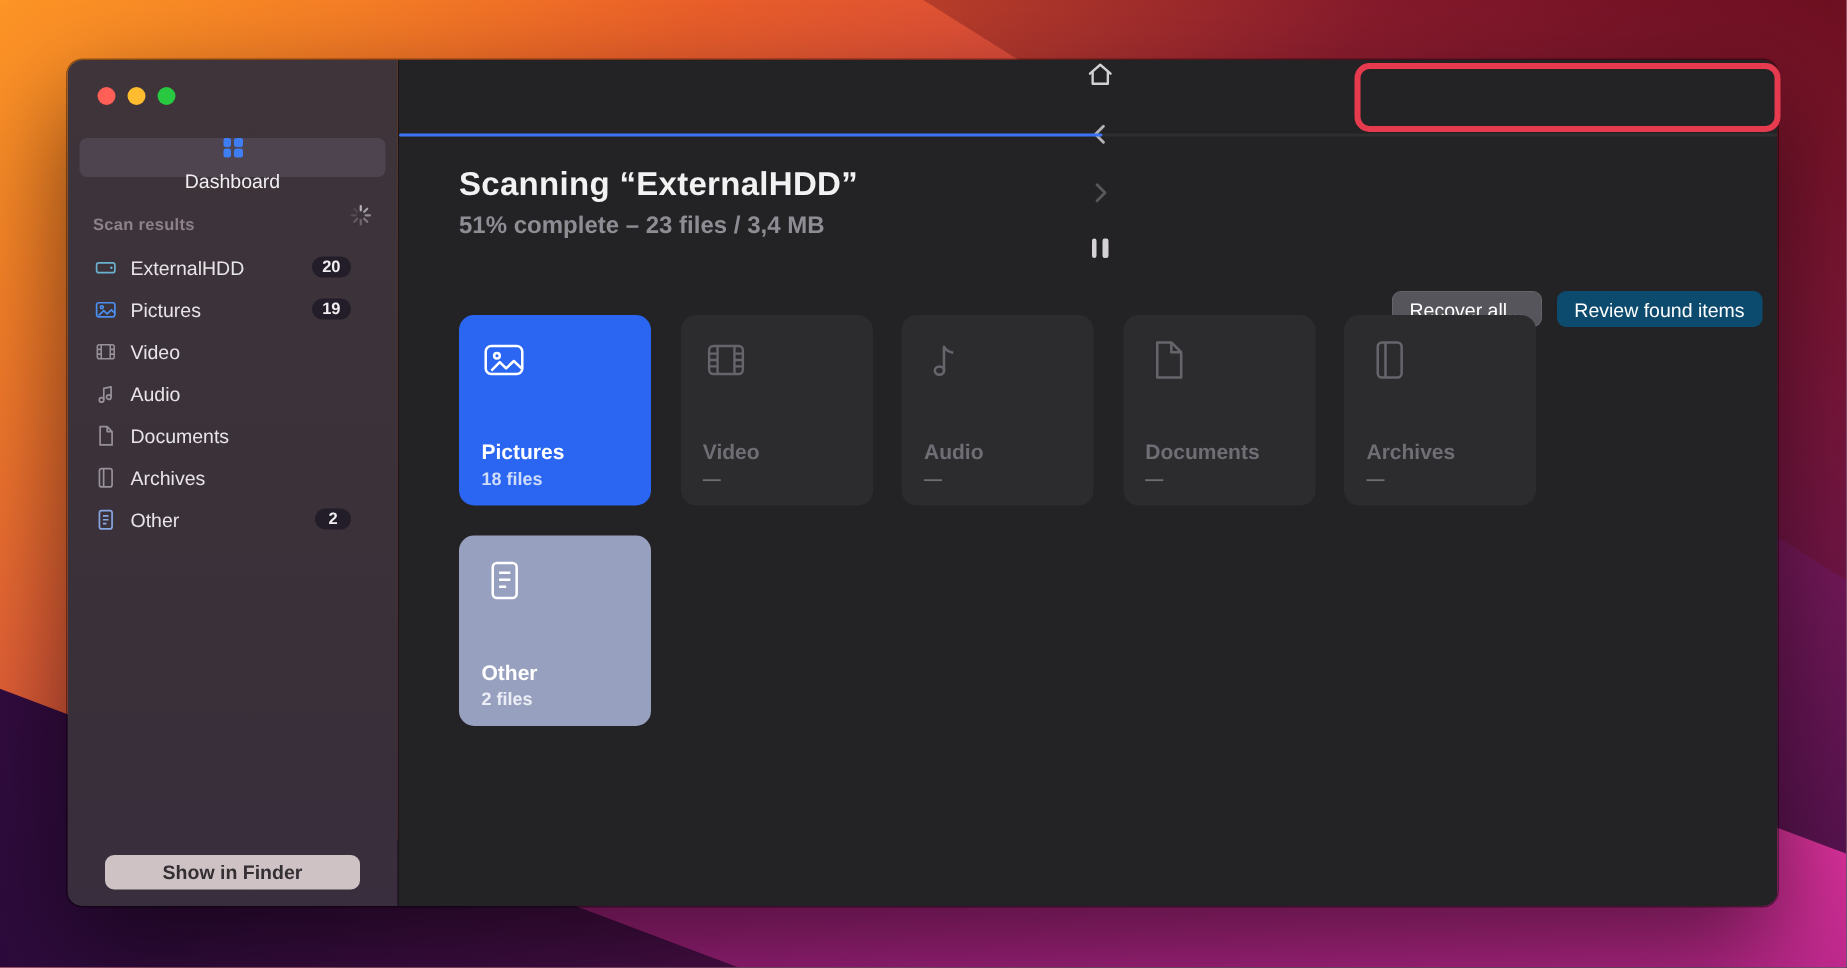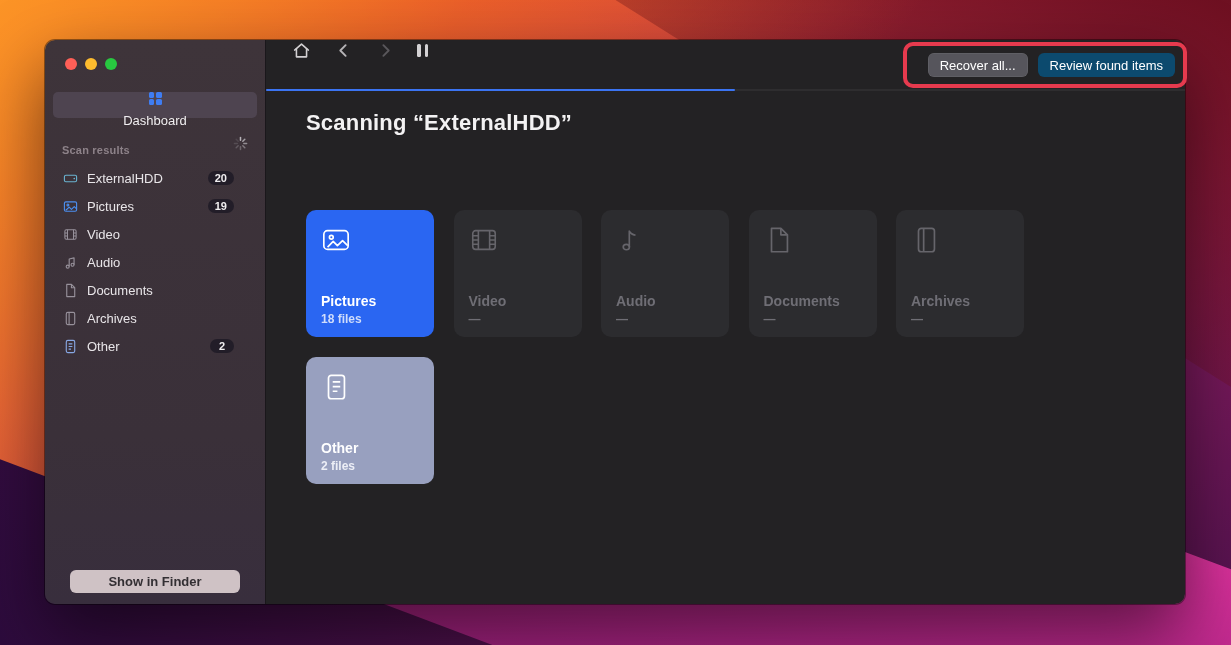--- a/index.html
+++ b/index.html
@@ -43,21 +43,21 @@
   .badge{margin-left:auto;background:#221d28;color:#f0eef0;font-size:11px;font-weight:600;
     padding:1px 7px;border-radius:9px;min-width:10px;text-align:center;}
   .icon-drive{color:#69b2cf;} .icon-pics{color:#4b8ff0;}
   .icon-gray{color:#97919b;} .icon-other{color:#87a7e4;}
   .finder-btn{position:absolute;left:25px;bottom:11px;width:170px;height:23px;
     background:#cfc2c5;border:none;border-radius:6px;font-size:13px;color:#332f33;
     font-family:inherit;display:flex;align-items:center;justify-content:center;font-weight:bold;}
 
   
   .main{flex:1;position:relative;background:#232224;}
-  .toolbar{height:50px;display:flex;gap:22px;padding:0 10px 0 25px;}
+  .toolbar{height:50px;display:flex;align-items:center;gap:22px;padding:0 10px 0 25px;flex-direction:column;}
   .tb-icon{width:20px;height:20px;display:flex;align-items:center;justify-content:center;}
   .home{color:#d2d0d2;} .back{color:#b5b3b6;} .fwd{color:#59575b;} 
   .pause{display:flex;gap:4px;align-items:center;height:20px;}
   .pause i{width:3.5px;height:13px;background:#d4d2d4;border-radius:1.5px;}
   .tb-right{margin-left:auto;display:flex;gap:10px;align-items:center;}
   .btn{height:24px;border:none;border-radius:6px;font-size:13px;font-family:inherit;
     padding:0 12px;display:flex;align-items:center;color:#fff;}
   .btn-gray{background:#56555c;box-shadow:inset 0 0 0 .5px rgba(255,255,255,.12);}
   .btn-blue{background:#0c4a6e;}
   .progress-track{position:absolute;top:49px;left:0;right:0;height:2px;background:rgba(255,255,255,.05);}
@@ -231,20 +231,21 @@
         <button class="btn btn-gray">Recover all...</button>
         <button class="btn btn-blue">Review found items</button>
       </span>
     </div>
 
     <div class="progress-track">
       <div class="progress-fill" style="width: 51%;"></div>
     </div>
 
     <div class="page-title">Scanning “ExternalHDD”</div>
+    <div class="page-subtitle">51% complete – 23 files / 3,4 MB</div>
 
     <div class="cards">
 
       <div class="card sel-blue">
         <span class="cicon">
           <svg viewBox="0 0 32 32" width="30" height="30" fill="none" stroke="currentColor" stroke-width="1.8" stroke-linejoin="round">
             <rect x="3" y="6" width="26" height="20" rx="4"></rect>
             <circle cx="11" cy="13" r="2"></circle>
             <path d="M7 23.5l6-6 4.5 4.5 5.5-5.3 5.5 5.3"></path>
           </svg>

